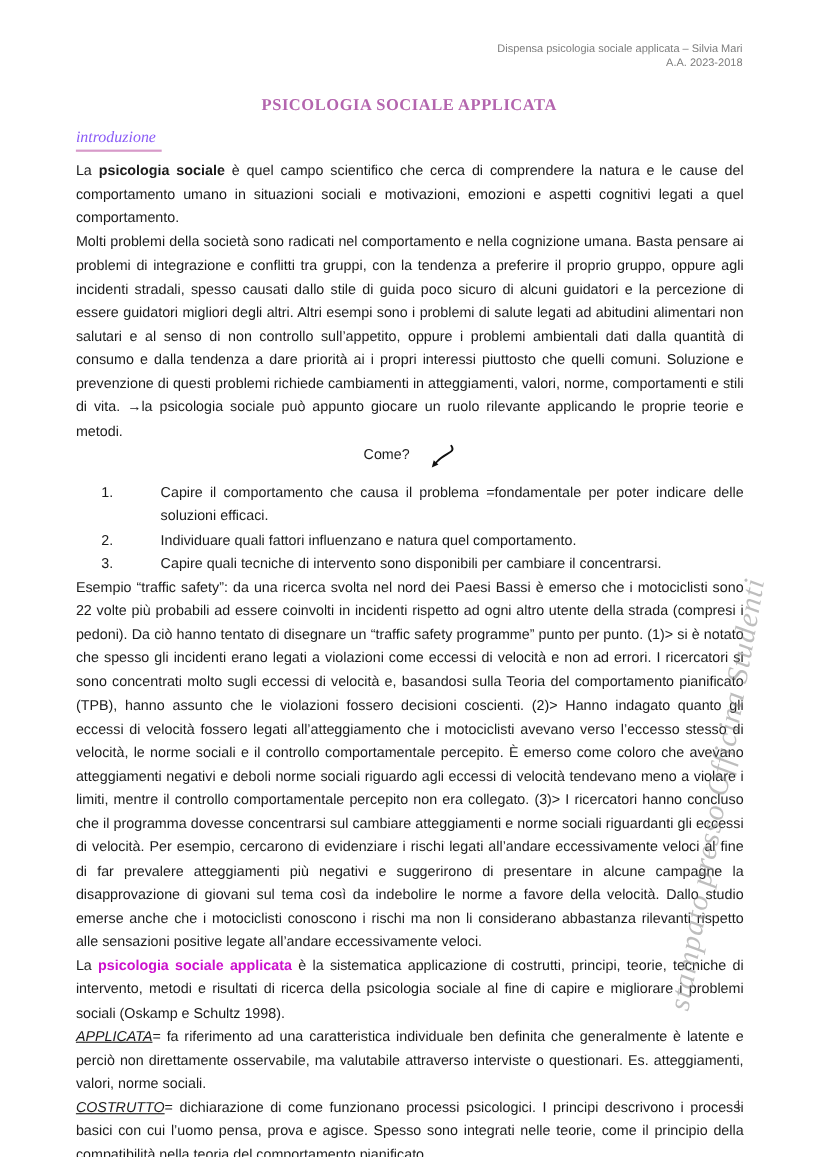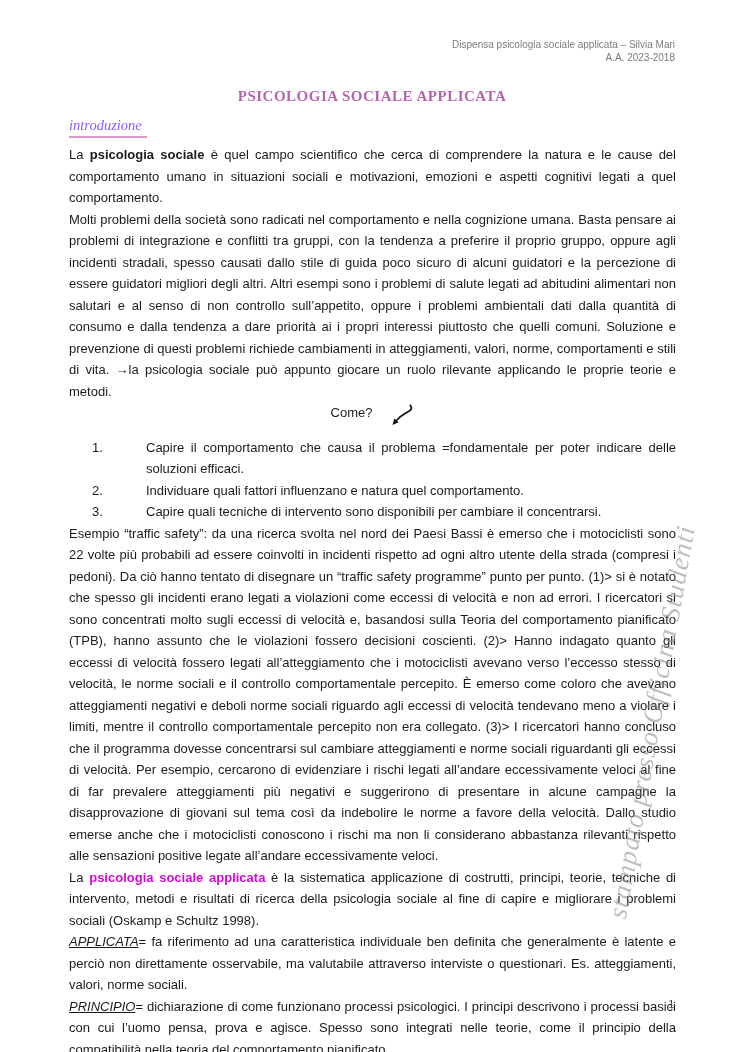--- a/index.html
+++ b/index.html
@@ -84,21 +84,21 @@
           <span class="li-text">Individuare quali fattori influenzano e natura quel comportamento.</span>
         </div>
         <div class="li">
           <span class="num">3.</span>
           <span class="li-text">Capire quali tecniche di intervento sono disponibili per cambiare il concentrarsi.</span>
         </div>
       </div>
       <p><span>Esempio “traffic safety”: da una ricerca svolta nel nord dei Paesi Bassi è emerso che i motociclisti sono 22 volte più probabili ad essere coinvolti in incidenti rispetto ad ogni altro utente della strada (compresi i pedoni). Da ciò hanno tentato di disegnare un “traffic safety programme” punto per punto. (1)&gt; si è notato che spesso gli incidenti erano legati a violazioni come eccessi di velocità e non ad errori. I ricercatori si sono concentrati molto sugli eccessi di velocità e, basandosi sulla Teoria del comportamento pianificato (TPB), hanno assunto che le violazioni fossero decisioni coscienti. (2)&gt; Hanno indagato quanto gli eccessi di velocità fossero legati all’atteggiamento che i motociclisti avevano verso l’eccesso stesso di velocità, le norme sociali e il controllo comportamentale percepito. È emerso come coloro che avevano atteggiamenti negativi e deboli norme sociali riguardo agli eccessi di velocità tendevano meno a violare i limiti, mentre il controllo comportamentale percepito non era collegato. (3)&gt; I ricercatori hanno concluso che il programma dovesse concentrarsi sul cambiare atteggiamenti e norme sociali riguardanti gli eccessi di velocità. Per esempio, cercarono di evidenziare i rischi legati all’andare eccessivamente veloci al fine di far prevalere atteggiamenti più negativi e suggerirono di presentare in alcune campagne la disapprovazione di giovani sul tema così da indebolire le norme a favore della velocità. Dallo studio emerse anche che i motociclisti conoscono i rischi ma non li considerano abbastanza rilevanti rispetto alle sensazioni positive legate all’andare eccessivamente veloci.</span></p>
       <p><span>La </span><span class="run-magenta-bold">psicologia sociale applicata</span><span> è la sistematica applicazione di costrutti, principi, teorie, tecniche di intervento, metodi e risultati di ricerca della psicologia sociale al fine di capire e migliorare i problemi sociali (Oskamp e Schultz 1998).</span></p>
       <p><span class="run-italic-underline">APPLICATA</span><span>= fa riferimento ad una caratteristica individuale ben definita che generalmente è latente e perciò non direttamente osservabile, ma valutabile attraverso interviste o questionari. Es. atteggiamenti, valori, norme sociali.</span></p>
-      <p><span class="run-italic-underline">PRINCIPIO</span><span>= dichiarazione di come funzionano processi psicologici. I principi descrivono i processi basici con cui l’uomo pensa, prova e agisce. Spesso sono integrati nelle teorie, come il principio della compatibilità nella teoria del comportamento pianificato.</span></p>
+      <p><span class="run-italic-underline">COSTRUTTO</span><span>= dichiarazione di come funzionano processi psicologici. I principi descrivono i processi basici con cui l’uomo pensa, prova e agisce. Spesso sono integrati nelle teorie, come il principio della compatibilità nella teoria del comportamento pianificato.</span></p>
     </div>
 
   <div class="watermark">
     <span class="watermark-text">stampato presso Officina Studenti</span>
   </div>
 
   <div class="page-number">1</div>
 
 </div>
 

